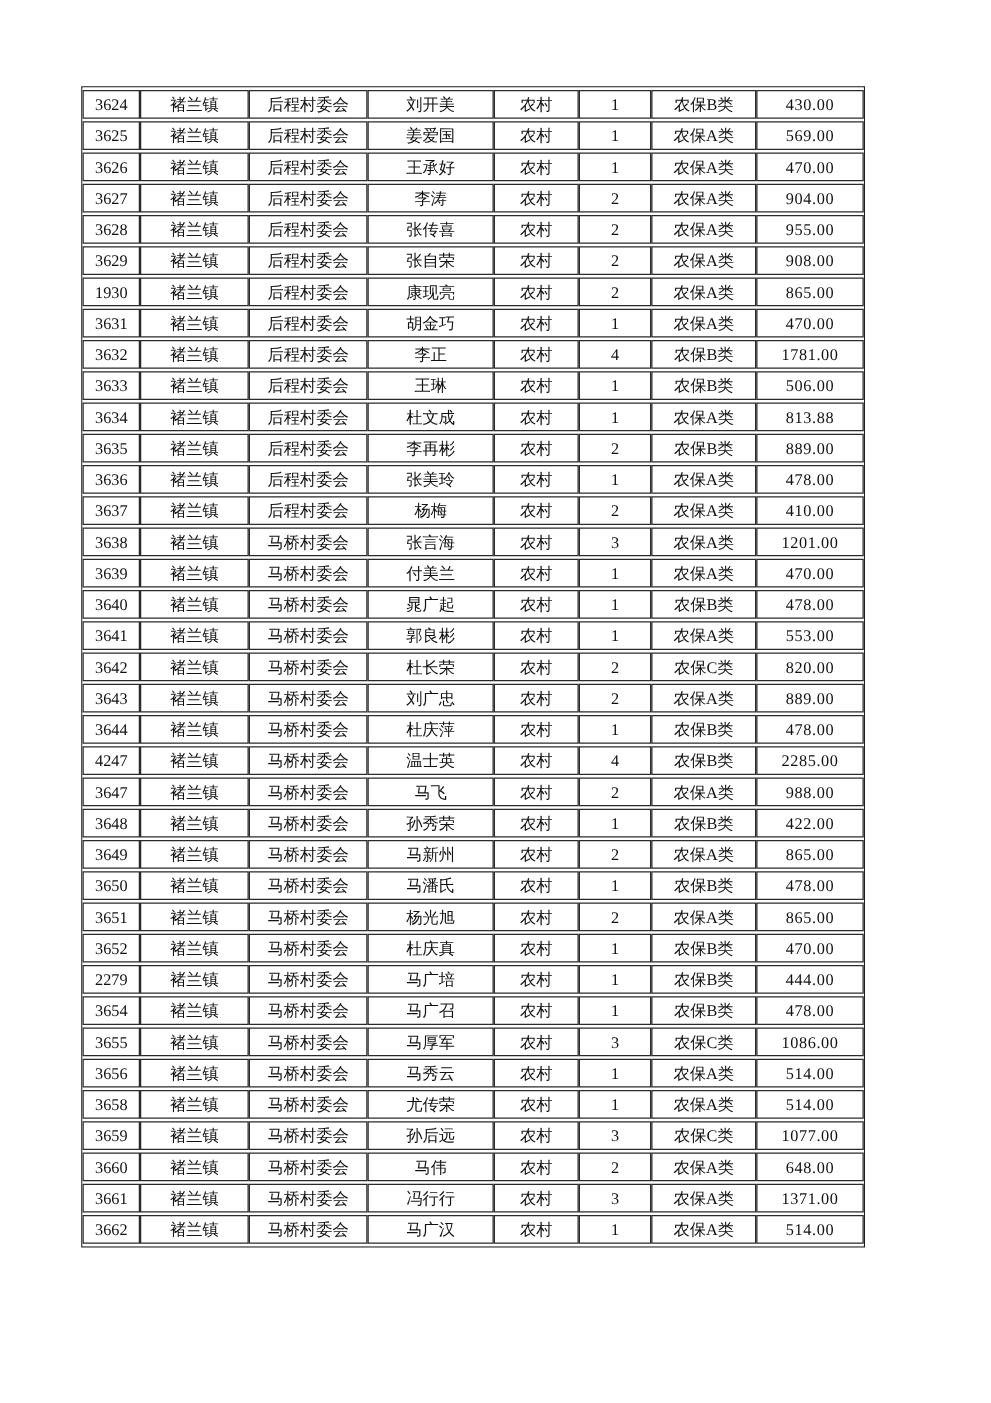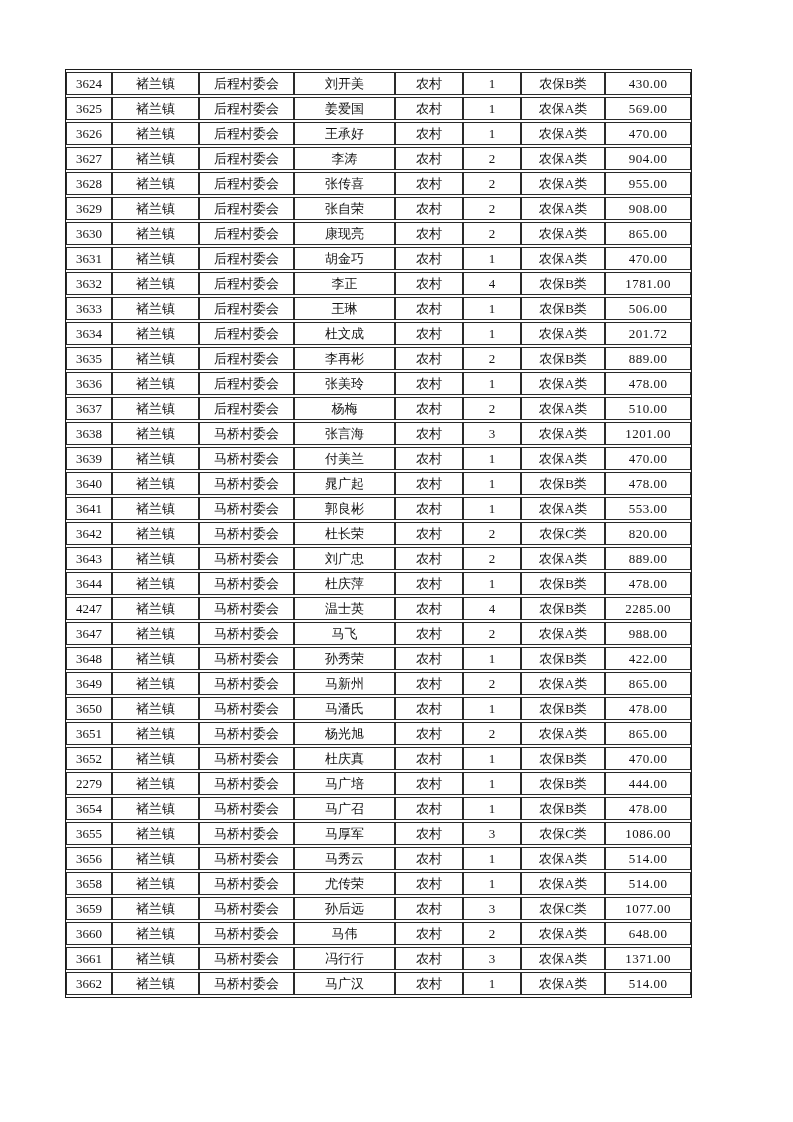--- a/index.html
+++ b/index.html
@@ -125,21 +125,21 @@
             <td>3629</td>
             <td>褚兰镇</td>
             <td>后程村委会</td>
             <td>张自荣</td>
             <td>农村</td>
             <td>2</td>
             <td>农保A类</td>
             <td class="amount">908.00</td>
           </tr>
           <tr>
-            <td>3630</td>
+            <td>1930</td>
             <td>褚兰镇</td>
             <td>后程村委会</td>
             <td>康现亮</td>
             <td>农村</td>
             <td>2</td>
             <td>农保A类</td>
             <td class="amount">865.00</td>
           </tr>
           <tr>
             <td>3631</td>
@@ -172,21 +172,21 @@
             <td class="amount">506.00</td>
           </tr>
           <tr>
             <td>3634</td>
             <td>褚兰镇</td>
             <td>后程村委会</td>
             <td>杜文成</td>
             <td>农村</td>
             <td>1</td>
             <td>农保A类</td>
-            <td class="amount">201.72</td>
+            <td class="amount">813.88</td>
           </tr>
           <tr>
             <td>3635</td>
             <td>褚兰镇</td>
             <td>后程村委会</td>
             <td>李再彬</td>
             <td>农村</td>
             <td>2</td>
             <td>农保B类</td>
             <td class="amount">889.00</td>
@@ -202,21 +202,21 @@
             <td class="amount">478.00</td>
           </tr>
           <tr>
             <td>3637</td>
             <td>褚兰镇</td>
             <td>后程村委会</td>
             <td>杨梅</td>
             <td>农村</td>
             <td>2</td>
             <td>农保A类</td>
-            <td class="amount">510.00</td>
+            <td class="amount">410.00</td>
           </tr>
           <tr>
             <td>3638</td>
             <td>褚兰镇</td>
             <td>马桥村委会</td>
             <td>张言海</td>
             <td>农村</td>
             <td>3</td>
             <td>农保A类</td>
             <td class="amount">1201.00</td>

